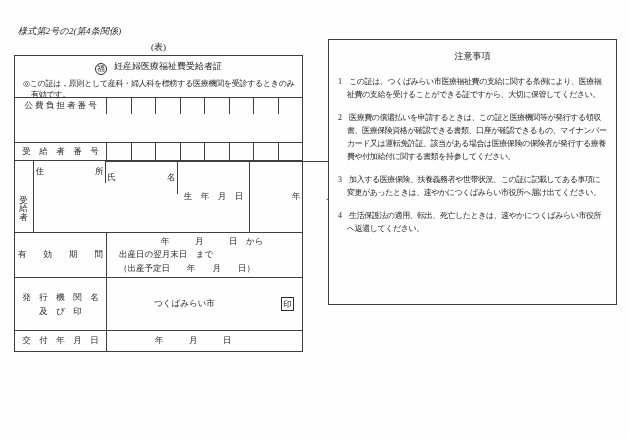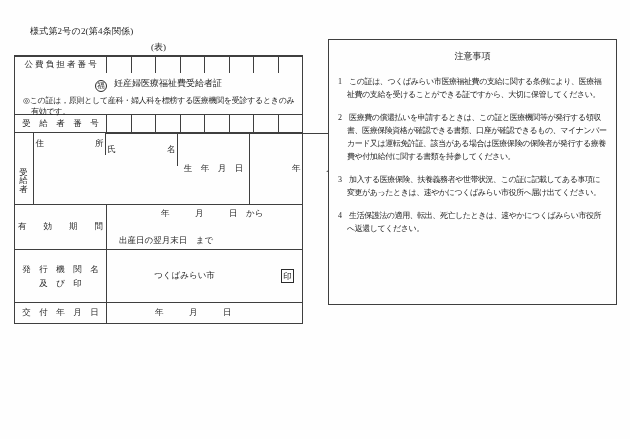--- a/index.html
+++ b/index.html
@@ -6,22 +6,22 @@
   html,body { background:#e8e8e8; }
   .sheet {
     position: relative;
     width: 630px; height: 439px;
     background: #fefefe;
     font-family: "Liberation Serif", "DejaVu Serif", serif;
     color: #1f1f1f;
     overflow: hidden;
   }
   .form-number {
-    position: absolute; left: 30px; top: 25px;
-    font-size: 9px; letter-spacing: 0.2px;
+    position: absolute; left: 18px; top: 25px;
+    font-size: 9px; letter-spacing: 0.2px; font-style: italic;
   }
   .side-label { position: absolute; top: 41px; width: 289px; text-align: center; font-size: 9px; }
   .side-label.front { left: 14px; }
   .side-label.back  { left: 328px; }
 
   
   .front-table {
     position: absolute; left: 14px; top: 55px; width: 289px;
     border: 1px solid #3f3f3f; background: #fefefe;
     font-size: 8.5px;
@@ -115,42 +115,42 @@
 <body>
 
 <div class="sheet">
 
   <div class="form-number">様式第2号の2(第4条関係)</div>
   <div class="side-label front">(表)</div>
   <div class="side-label back">(裏)</div>
 
   <div class="front-table">
 
+    <div class="trow first header-block">
+      <div class="cert-title">
+        <span class="circle-seal">福</span><span>妊産婦医療福祉費受給者証</span>
+      </div>
+      <div class="cert-note">◎この証は，原則として産科・婦人科を標榜する医療機関を受診するときのみ有効です。</div>
+    </div>
+
     <div class="trow num-row">
       <div class="row-label">公 費 負 担 者 番 号</div>
       <div class="num-cells">
           <div class="num-cell nc0"></div>
           <div class="num-cell"></div>
           <div class="num-cell"></div>
           <div class="num-cell"></div>
           <div class="num-cell"></div>
           <div class="num-cell"></div>
           <div class="num-cell"></div>
           <div class="num-cell"></div>
         </div>
     </div>
 
-    <div class="trow first header-block">
-      <div class="cert-title">
-        <span class="circle-seal">福</span><span>妊産婦医療福祉費受給者証</span>
-      </div>
-      <div class="cert-note">◎この証は，原則として産科・婦人科を標榜する医療機関を受診するときのみ有効です。</div>
-    </div>
-
-    <div class="trow num-row" style="height:18px;">
+    <div class="trow num-row" style="height:18px;margin-top:28px;">
       <div class="row-label">受　給　者　番　号</div>
       <div class="num-cells">
           <div class="num-cell nc0"></div>
           <div class="num-cell"></div>
           <div class="num-cell"></div>
           <div class="num-cell"></div>
           <div class="num-cell"></div>
           <div class="num-cell"></div>
           <div class="num-cell"></div>
           <div class="num-cell"></div>
@@ -173,20 +173,21 @@
           <div class="r-value birth-val">年　　　月　　　日</div>
         </div>
       </div>
     </div>
 
     <div class="trow validity-row">
       <div class="row-label">有　　効　　期　　間</div>
       <div class="validity-val">
         <div class="validity-from">年　　　月　　　日　から</div>
         <div>出産日の翌月末日　まで</div>
+        <div>（出産予定日　　年　　月　　日）</div>
       </div>
     </div>
 
     <div class="trow issuer-row">
       <div class="row-label issuer-label">
         <div>発　行　機　関　名</div>
         <div>及　び　印</div>
       </div>
       <div class="issuer-val">
         <div>つくばみらい市</div>

